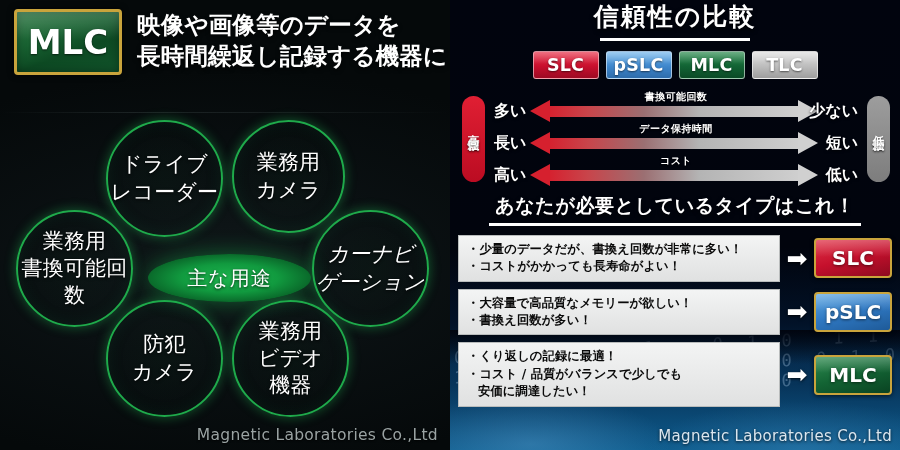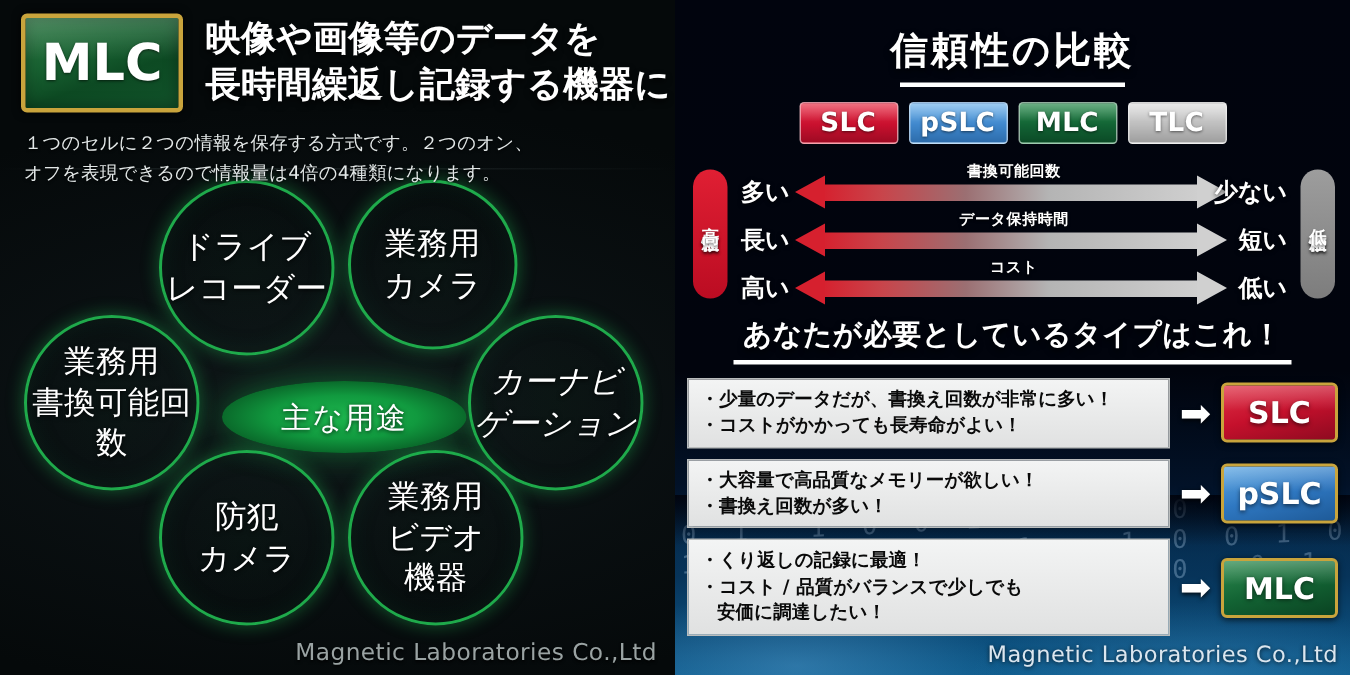--- a/index.html
+++ b/index.html
@@ -118,21 +118,21 @@
     white-space: pre; padding: 6px 0 0 4px;
     transform: skewY(-3deg);
   }
   .binary-bg::after{
     content:""; position:absolute; left:0; top:0; right:0; height:34px;
     background:linear-gradient(180deg, rgba(1,4,13,.92), rgba(1,4,13,0));
   }
 
   .rp-title {
     position: relative; z-index: 5;
-    text-align: center; padding-top: 17px;
+    text-align: center; padding-top: 0;
     color: #fff; font-size: 25px; font-weight: 700; letter-spacing: 2px;
     text-shadow: 0 2px 4px rgba(0,0,0,.9);
   }
   .rp-title-rule {
     position: relative; z-index: 5;
     width: 150px; height: 3px; margin: 5px auto 0;
     background: #ffffff;
   }
 
   .chip-row {
@@ -259,24 +259,20 @@
     <div class="left-head">
       <div class="mlc-badge">
         <span>MLC</span>
       </div>
       <div class="head-title">
         <div>映像や画像等のデータを</div>
         <div>長時間繰返し記録する機器に</div>
       </div>
     </div>
 
-    <div class="left-desc">
-      <div>１つのセルに２つの情報を保存する方式です。２つのオン、</div>
-      <div>オフを表現できるので情報量は4倍の4種類になります。</div>
-    </div>
 
     <div class="bubbles">
       <div class="bubble b1">
         <div>
           <div>ドライブ</div>
           <div>レコーダー</div>
         </div>
       </div>
       <div class="bubble b2">
         <div>

